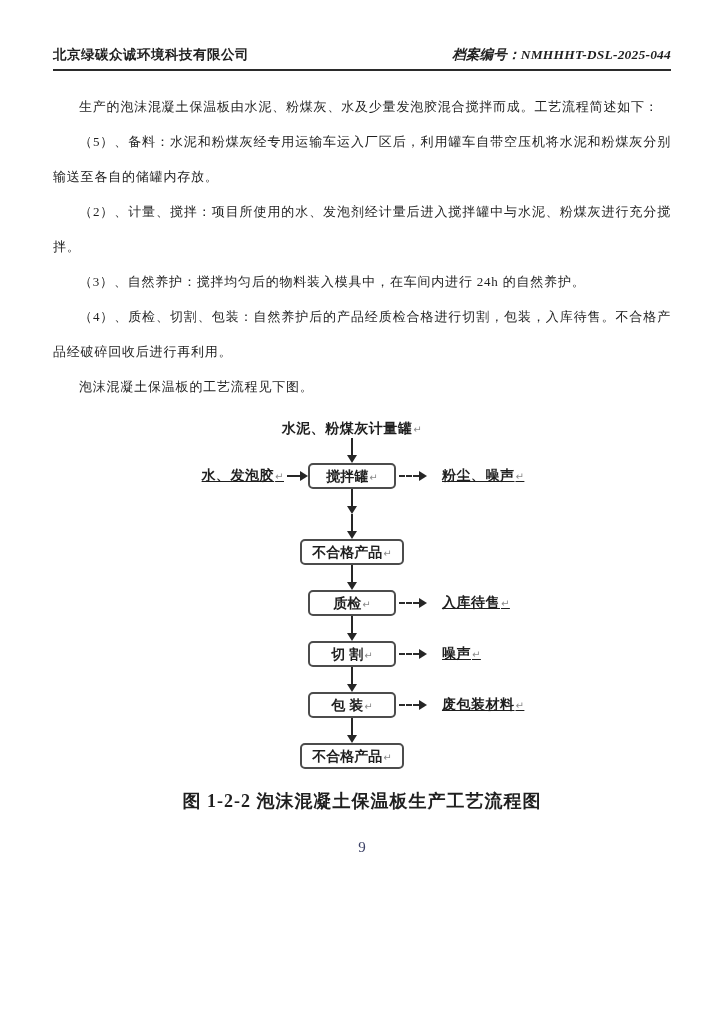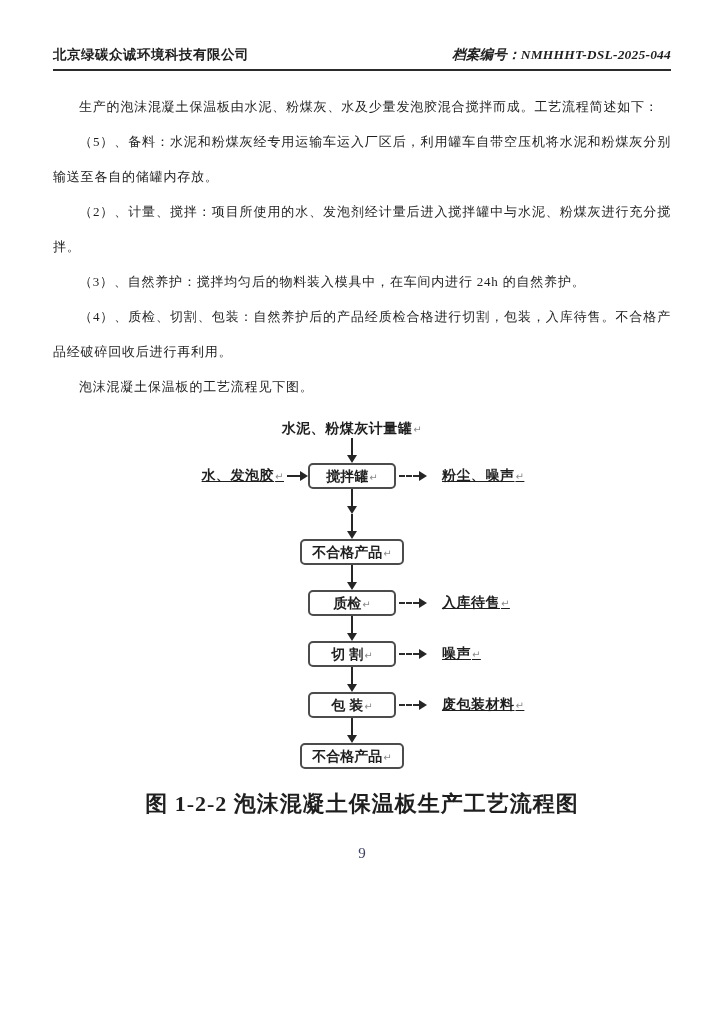--- a/index.html
+++ b/index.html
@@ -122,21 +122,21 @@
     color: #8a8a8a;
     font-weight: normal;
     margin-left: 1px;
     vertical-align: baseline;
   }
 
   
   .caption {
     margin-top: 20px;
     text-align: center;
-    font-size: 22px;
+    font-size: 18px;
     font-weight: bold;
     letter-spacing: 1px;
   }
   .page-number {
     margin-top: 26px;
     text-align: center;
     font-size: 15px;
     color: #3b4166;
     font-family: "Liberation Serif", "DejaVu Serif", serif;
   }

